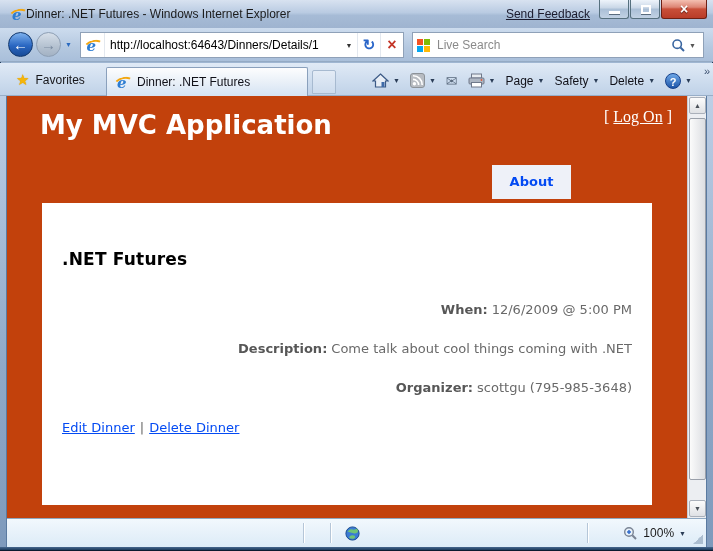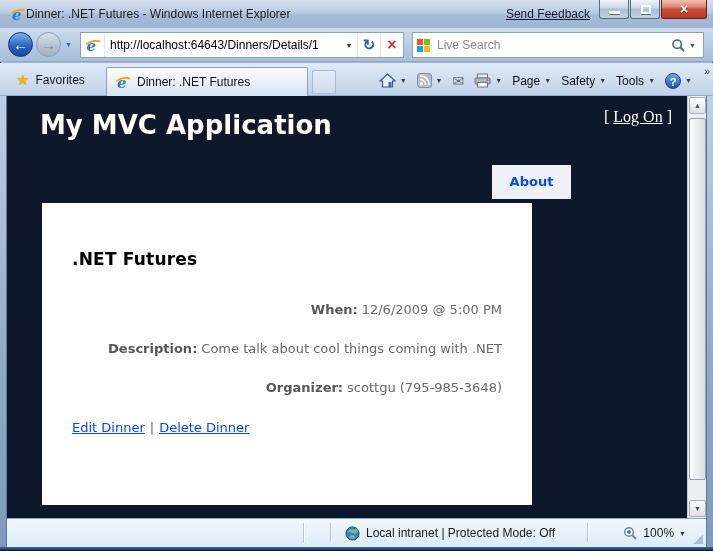--- a/index.html
+++ b/index.html
@@ -107,34 +107,34 @@
   .helpcircle {
     width:16px; height:16px; border-radius:50%; background:linear-gradient(#6ea8e8,#1d55a8);
     color:#fff; font-size:11px; font-weight:bold; text-align:center; line-height:16px; border:1px solid #16408a;
   }
   .mailglyph { font-size:14px; color:#5a6a7e; }
   .overflow { position:absolute; right:3px; top:2px; font-size:11px; color:#3c5070; cursor:pointer; }
 
   
   .viewport {
     position:absolute; top:96px; left:7px; width:699px; height:422px;
-    background:#0f172a; overflow:hidden;
+    background:#c2410c; overflow:hidden;
   }
   .app-title { position:absolute; left:33px; top:14px; font-family:"DejaVu Sans", sans-serif; font-size:26px; font-weight:bold; color:#fff; }
   .logon { position:absolute; right:34px; top:12px; font-size:16px; color:#fff; font-family:Liberation Serif, serif; }
   .logon a { color:#fff; text-decoration:underline; cursor:pointer; margin:0 4px; }
   .menu { position:absolute; left:485px; top:69px; display:flex; gap:3px; }
   .menu-tab {
     width:79px; height:34px; background:#eef1f8; color:#034af3;
     font-family:"DejaVu Sans", sans-serif; font-size:13px; font-weight:bold;
     text-align:center; line-height:34px; cursor:pointer;
   }
   .mainbox {
-    position:absolute; left:35px; top:107px; width:490px; height:302px;
-    background:#fff; padding:46px 30px 0; font-family:"DejaVu Sans", sans-serif;
+    position:absolute; left:35px; top:107px; width:610px; height:302px;
+    background:#fff; padding:46px 20px 0; font-family:"DejaVu Sans", sans-serif;
   }
   .mainbox h2 { font-size:17px; color:#000; margin:0 0 34px; letter-spacing:.2px; }
   .detail-row { font-size:13px; color:#696969; margin-bottom:25px; line-height:14px;text-align:right; }
   .detail-row b { color:#575757; margin-right:4px; }
   .actions { font-size:13px; }
   .actions a { color:#034af3; text-decoration:underline; cursor:pointer; }
   .actions .sep { color:#696969; margin:0 5px; }
 
   
   .scrollbar { position:absolute; right:0; top:0; width:19px; height:422px; background:#eceef2; border-left:1px solid #c8ccd4; }
@@ -283,21 +283,21 @@
       </span>
       <span class="cmditem">
         <span>Page</span>
           <span class="dd">▼</span>
       </span>
       <span class="cmditem">
         <span>Safety</span>
           <span class="dd">▼</span>
       </span>
       <span class="cmditem">
-        <span>Tools</span>
+        <span>Delete</span>
           <span class="dd">▼</span>
       </span>
       <span class="cmditem">
         <span class="helpcircle">?</span>
         <span class="dd">▼</span>
       </span>
     </div>
     <span class="overflow">»</span>
   </div>
 
@@ -339,21 +339,20 @@
 
   <div class="statusbar">
     <span class="sb-div" style="left:296px"></span>
     <span class="sb-div" style="left:323px"></span>
     <div class="zone">
       <svg width="15" height="15" viewBox="0 0 15 15">
           <circle cx="7.5" cy="7.5" r="6.6" fill="#3a7bd5" stroke="#1d4e90"></circle>
           <path d="M2.5 5.5 q2.5-3 5-2 q3 0.5 4.5 -1 q1.5 2 0.5 4 q-2.5 1.5 -5 0.5 q-3-1-5-1.5z" fill="#6fc376"></path>
           <path d="M4 11.5 q2 1.8 5 1 q1.5-1 1-2.5 q-2-1-4-0.5 q-1.5 0.5-2 2z" fill="#6fc376"></path>
         </svg>
-      <span>Local intranet | Protected Mode: Off</span>
     </div>
     <span class="sb-div" style="left:580px"></span>
     <div class="zoomctl">
       <svg width="15" height="15" viewBox="0 0 15 15">
           <circle cx="6" cy="6" r="4.3" fill="none" stroke="#7a8494" stroke-width="1.4"></circle>
           <line x1="4" y1="6" x2="8" y2="6" stroke="#2a66c9" stroke-width="1.4"></line>
           <line x1="6" y1="4" x2="6" y2="8" stroke="#2a66c9" stroke-width="1.4"></line>
           <line x1="9.3" y1="9.3" x2="13" y2="13" stroke="#7a8494" stroke-width="2"></line>
         </svg>
       <span>100%</span>

